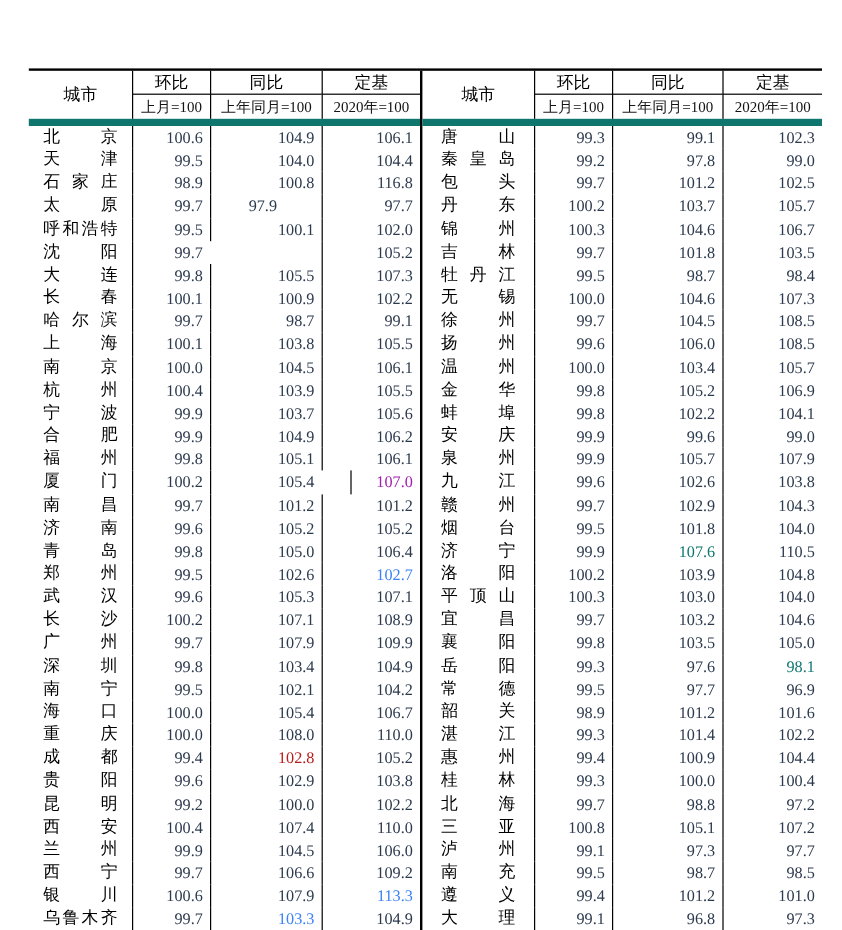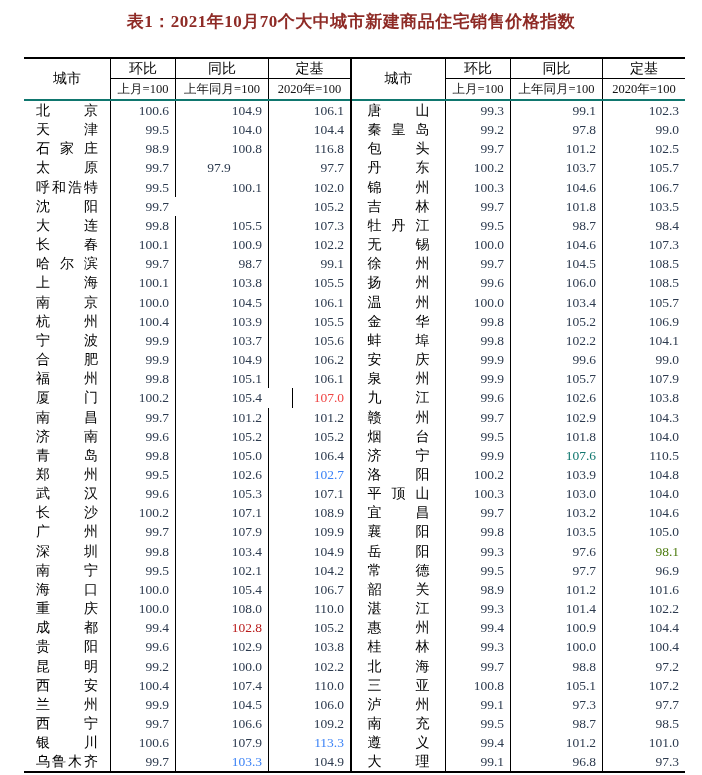--- a/index.html
+++ b/index.html
@@ -17,21 +17,21 @@
     position:absolute;left:24px;top:57px;width:661px;
     display:flex;align-items:stretch;
     border-top:2.5px solid #000;border-bottom:2.5px solid #000;
     box-sizing:content-box;
   }
   .half{box-sizing:border-box;}
   .half.left{width:326px;}
   .half.right{width:335px;border-left:2px solid #000;}
   .hgrid{
     display:grid;grid-template-rows:20px 20px;
-    border-bottom:2px solid #0f766e;
+    border-bottom:6px solid #0f766e;
   }
   .half.left .hgrid,.half.left .dgrid{grid-template-columns:86px 65px 93px 82px;}
   .half.right .hgrid,.half.right .dgrid{grid-template-columns:93px 65px 92px 83px;}
   .dgrid{display:grid;grid-auto-rows:19.17px;}
   .hcity{
     grid-row:1/3;grid-column:1;
     display:flex;align-items:center;justify-content:center;
     font-size:14px;color:#000;
   }
   .hcol{
@@ -54,21 +54,20 @@
     font-family:"Liberation Serif","DejaVu Serif",serif;
     font-size:13.5px;color:#2c3a4e;
     text-align:right;padding-right:6px;line-height:19.17px;
     box-sizing:border-box;
   }
 </style>
 </head>
 <body>
 
 <div class="page">
-  <div class="title" id="page-title" style="color: rgb(142, 43, 38);">表1：2021年10月70个大中城市新建商品住宅销售价格指数</div>
 
   <div class="tablewrap">
 
     <div class="half left">
       <div class="hgrid">
         <div class="hcity">城市</div>
         <div class="hcol bl">环比</div>
         <div class="hcol bl">同比</div>
         <div class="hcol bl">定基</div>
         <div class="hsub bl">上月=100</div>
@@ -164,21 +163,21 @@
             <span class="cityname">福州</span>
           </div>
           <div class="cell num bl" style="color: rgb(44, 58, 78);">99.8</div>
           <div class="cell num bl" style="color: rgb(44, 58, 78);">105.1</div>
           <div class="cell num bl" style="color: rgb(44, 58, 78);">106.1</div>
           <div class="cell city-cell">
             <span class="cityname">厦门</span>
           </div>
           <div class="cell num bl" style="color: rgb(44, 58, 78);">100.2</div>
           <div class="cell num bl" style="color: rgb(44, 58, 78);">105.4</div>
-          <div class="cell num bl" style="color: #ef4444; margin-left: 24px;">107.0</div>
+          <div class="cell num bl" style="color: #a21caf; margin-left: 24px;">107.0</div>
           <div class="cell city-cell">
             <span class="cityname">南昌</span>
           </div>
           <div class="cell num bl" style="color: rgb(44, 58, 78);">99.7</div>
           <div class="cell num bl" style="color: rgb(44, 58, 78);">101.2</div>
           <div class="cell num bl" style="color: rgb(44, 58, 78);">101.2</div>
           <div class="cell city-cell">
             <span class="cityname">济南</span>
           </div>
           <div class="cell num bl" style="color: rgb(44, 58, 78);">99.6</div>
@@ -436,21 +435,21 @@
             <span class="cityname">襄阳</span>
           </div>
           <div class="cell num bl" style="color: rgb(44, 58, 78);">99.8</div>
           <div class="cell num bl" style="color: rgb(44, 58, 78);">103.5</div>
           <div class="cell num bl" style="color: rgb(44, 58, 78);">105.0</div>
           <div class="cell city-cell">
             <span class="cityname">岳阳</span>
           </div>
           <div class="cell num bl" style="color: rgb(44, 58, 78);">99.3</div>
           <div class="cell num bl" style="color: rgb(44, 58, 78);">97.6</div>
-          <div class="cell num bl" style="color: #4d7c0f;">98.1</div>
+          <div class="cell num bl" style="color: #0f766e;">98.1</div>
           <div class="cell city-cell">
             <span class="cityname">常德</span>
           </div>
           <div class="cell num bl" style="color: rgb(44, 58, 78);">99.5</div>
           <div class="cell num bl" style="color: rgb(44, 58, 78);">97.7</div>
           <div class="cell num bl" style="color: rgb(44, 58, 78);">96.9</div>
           <div class="cell city-cell">
             <span class="cityname">韶关</span>
           </div>
           <div class="cell num bl" style="color: rgb(44, 58, 78);">98.9</div>

